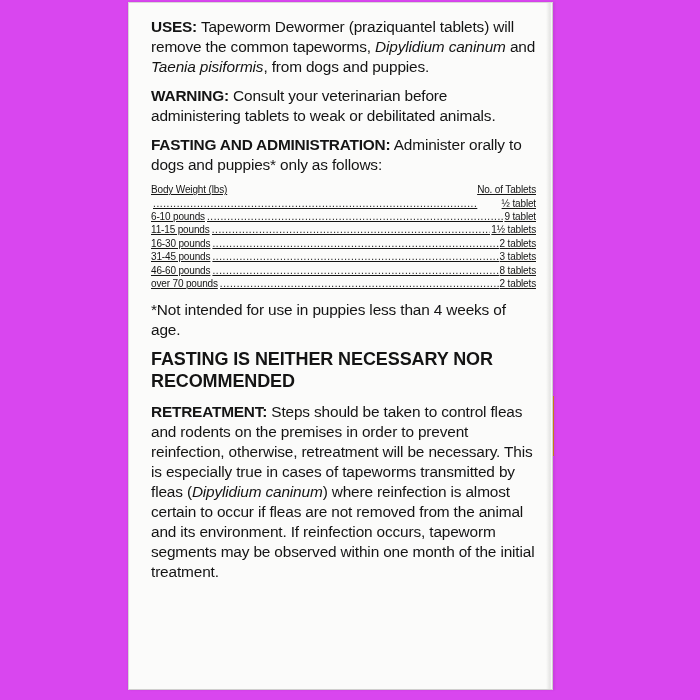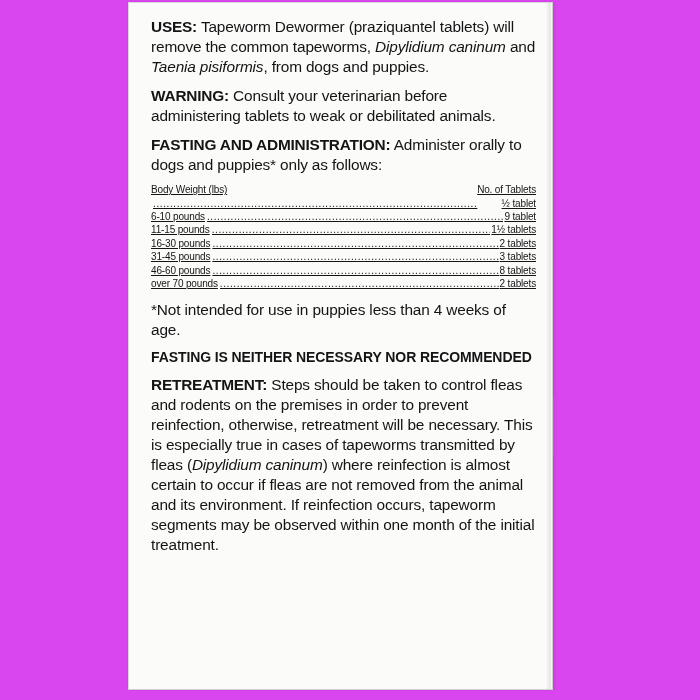--- a/index.html
+++ b/index.html
@@ -83,21 +83,21 @@
 
   .hd {
     font-weight: bold;
     letter-spacing: -0.2px;
   }
   .it { font-style: italic; }
 
   
   .block-head {
     font-weight: bold;
-    font-size: 14px;
+    font-size: 18px;
     line-height: 1.22;
     margin: 0 0 9px 0;
     letter-spacing: -0.1px;
   }
 
   
   #dosage-table {
     margin: 0 0 9px 0;
     font-size: 10px;
     line-height: 1.345;

